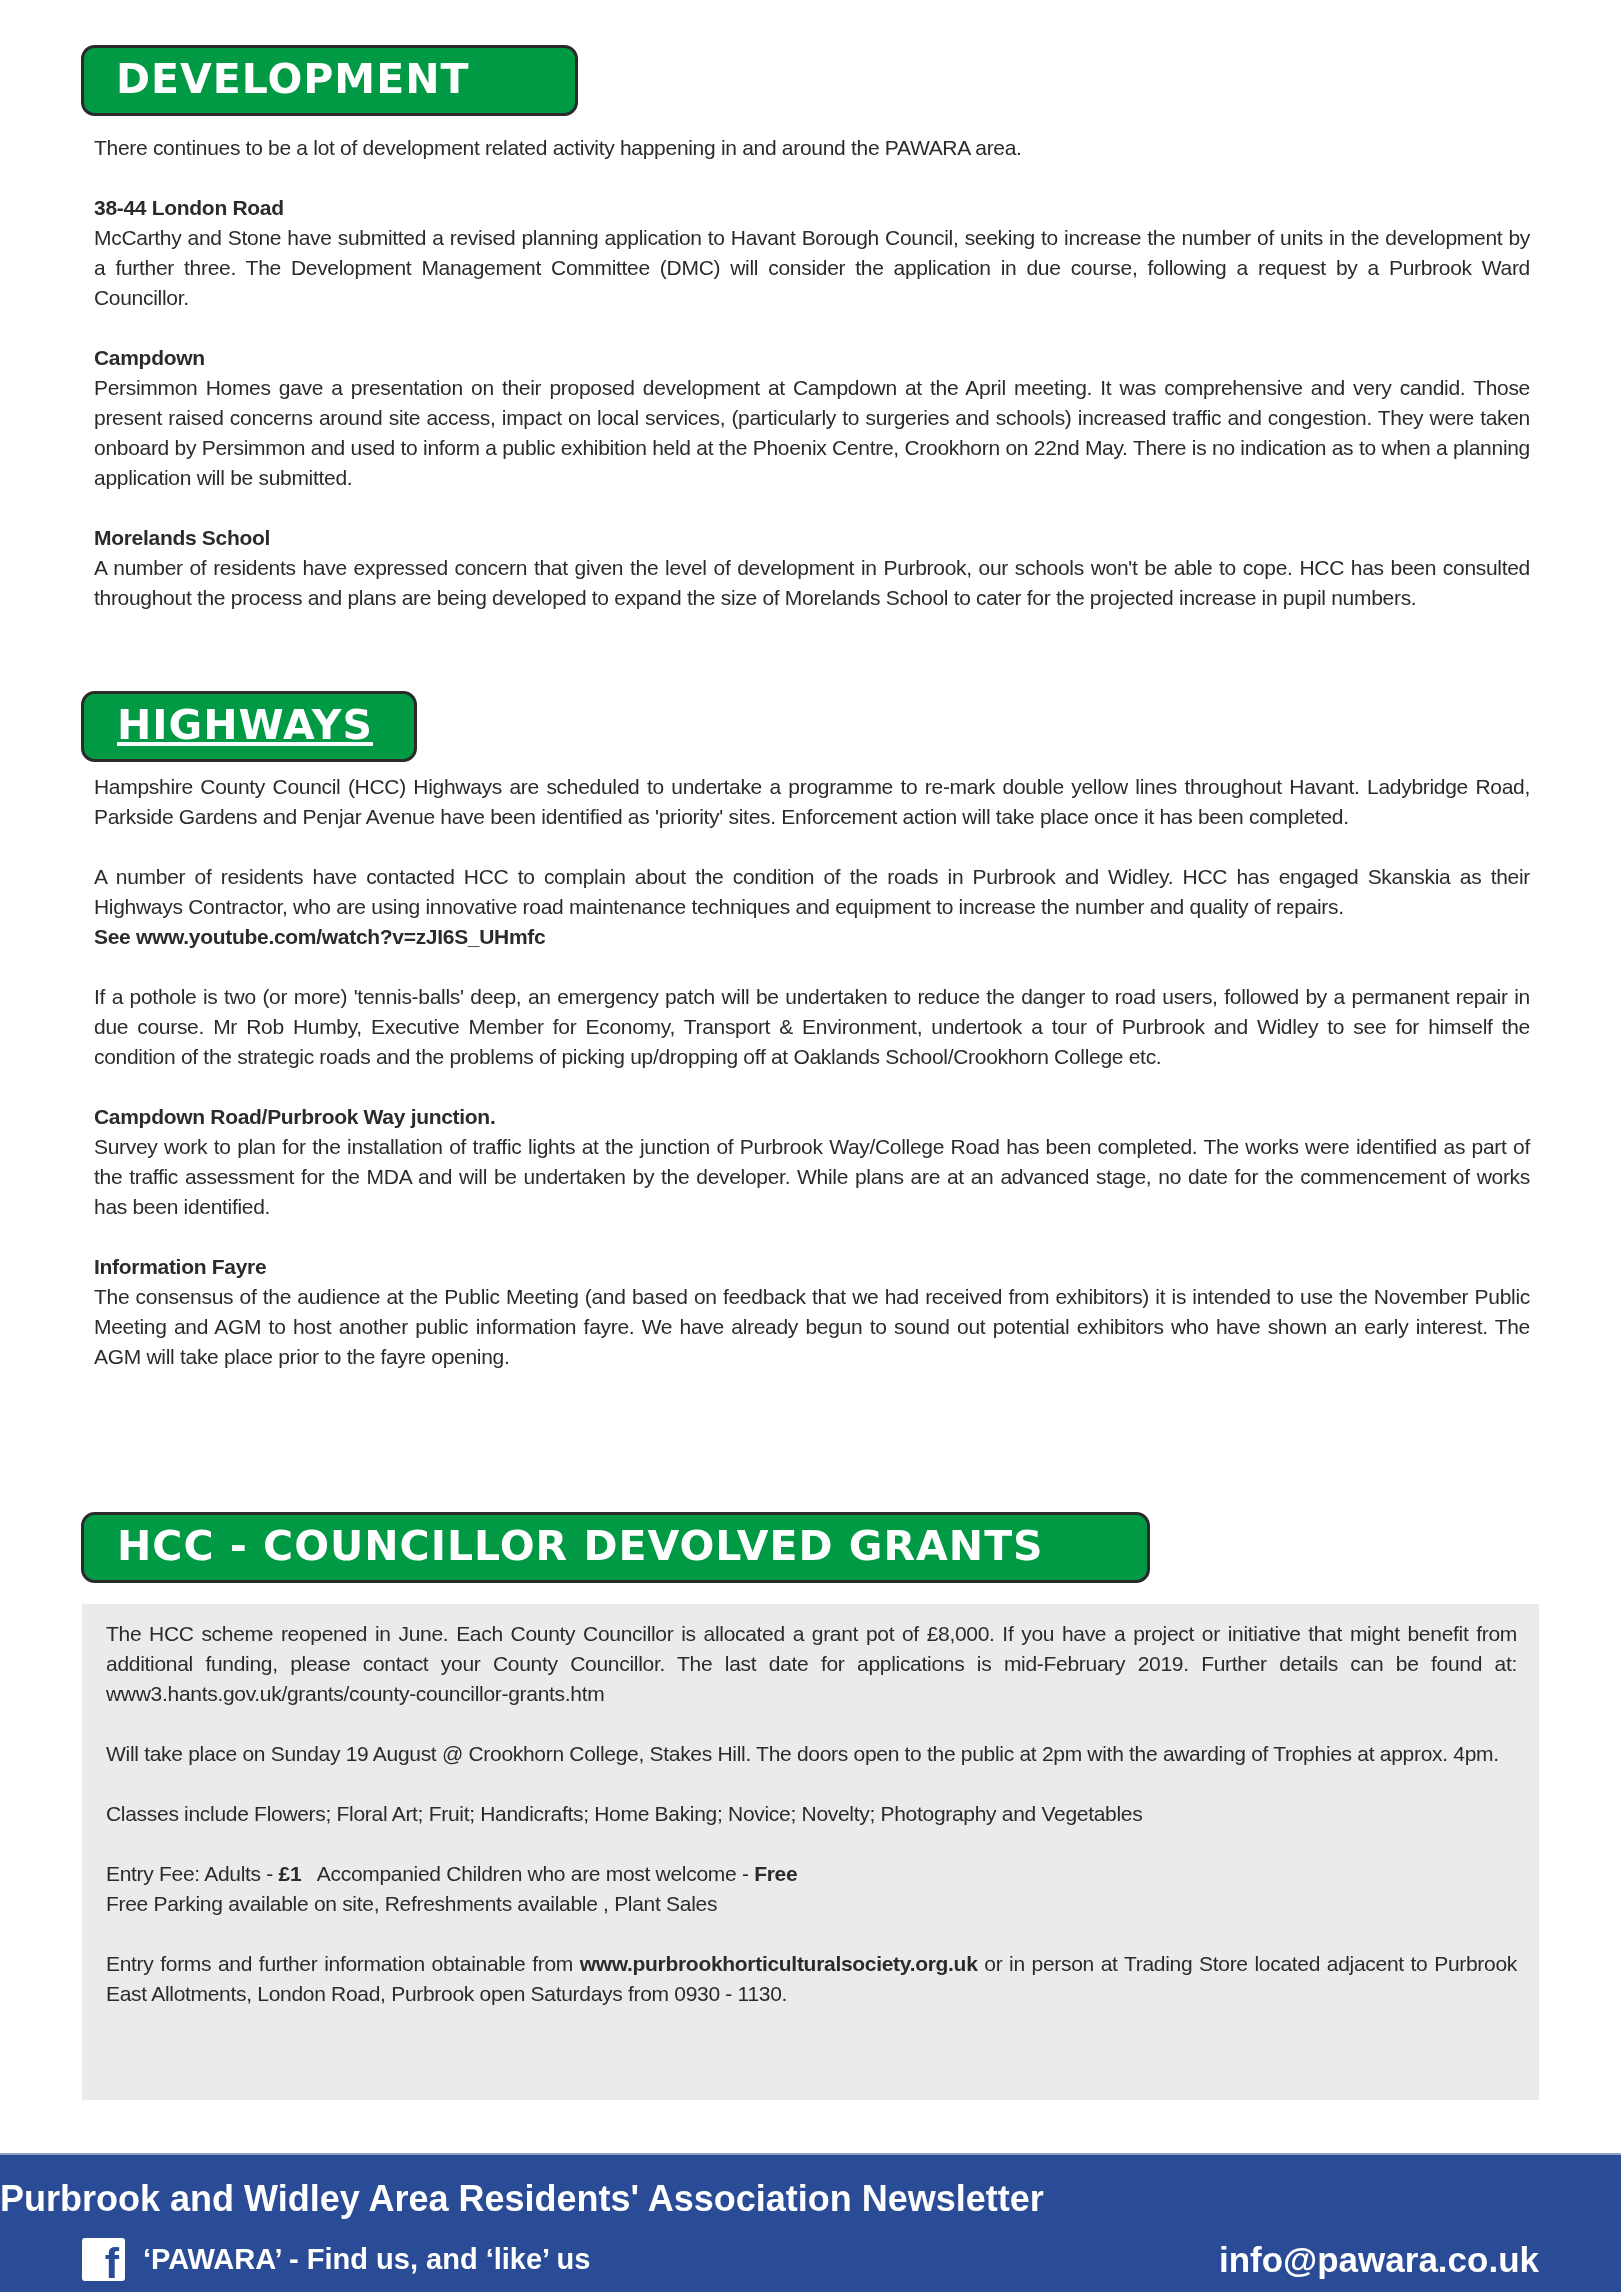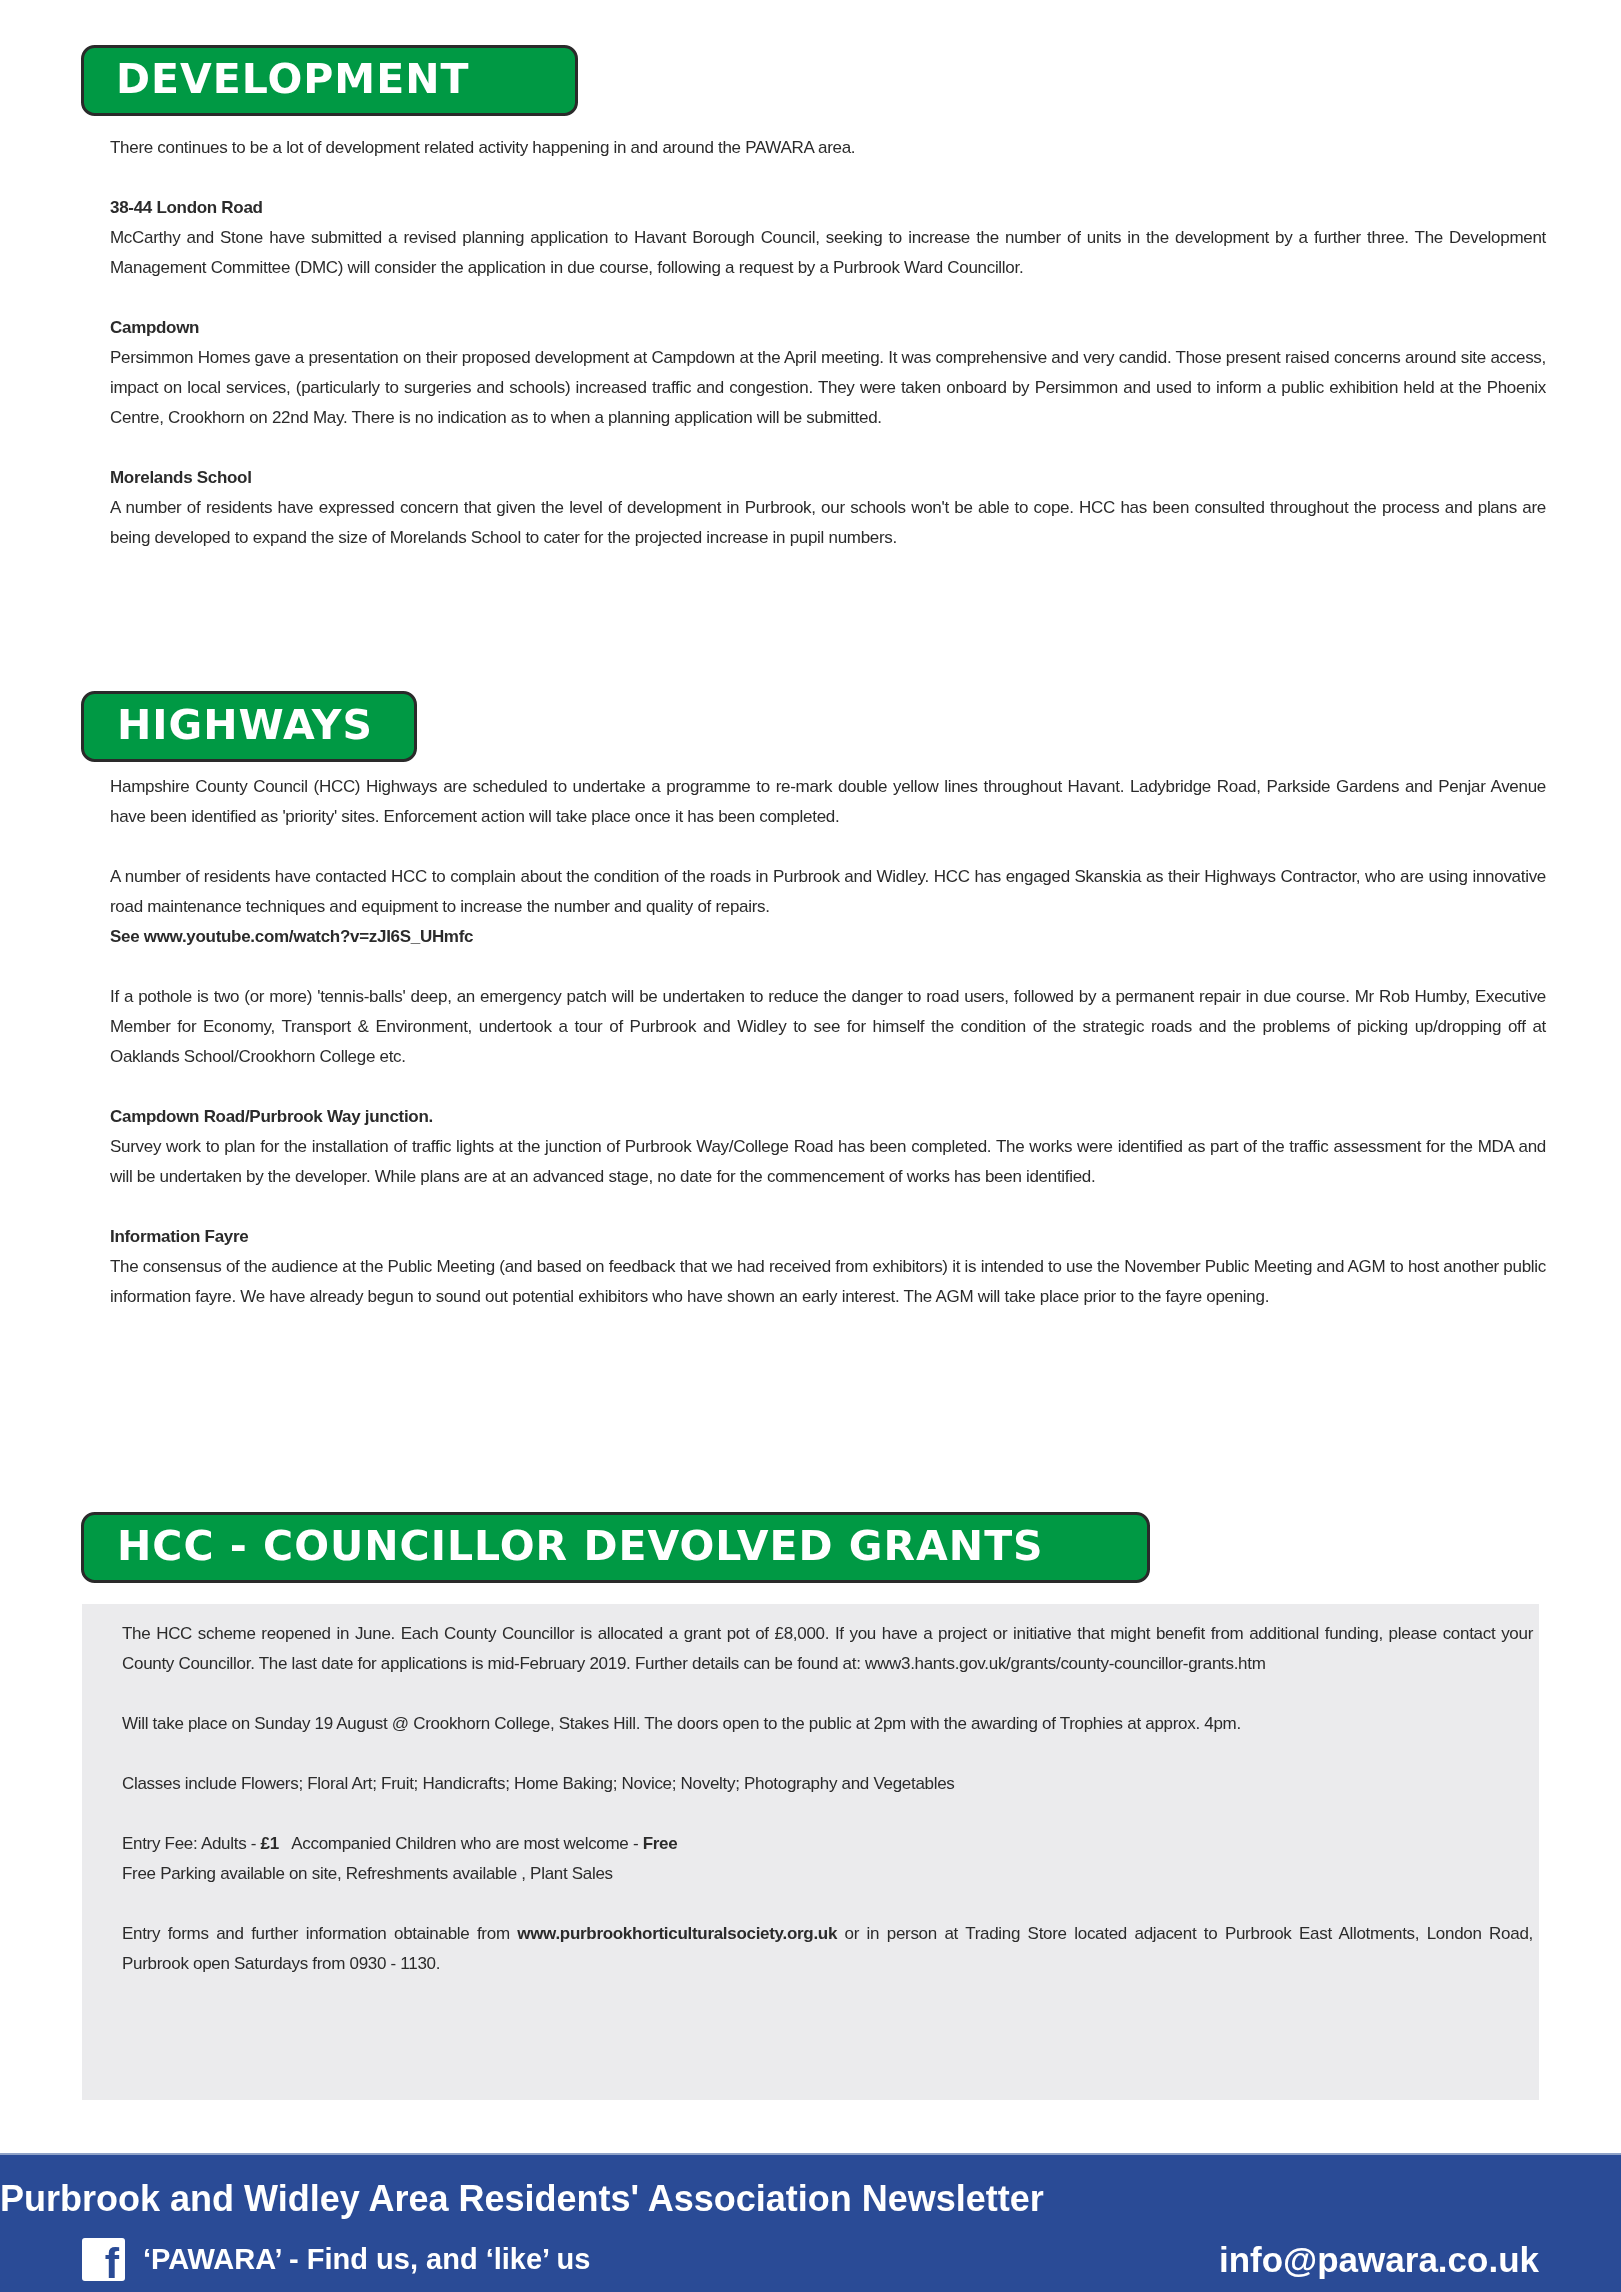--- a/index.html
+++ b/index.html
@@ -14,32 +14,31 @@
     color: #ffffff;
     font-family: "DejaVu Sans", sans-serif;
     font-weight: bold;
     font-size: 41px;
     letter-spacing: 1px;
     line-height: 63px;
     padding-left: 33px;
     white-space: nowrap;
   }
   #b-dev { left: 81px; top: 45px; width: 497px; height: 71px; padding-left: 32px; }
-  #b-hwy { left: 81px; top: 691px; width: 336px; height: 71px; }
+  #b-hwy { left: 81px; top: 691px; width: 336px; height: 71px; text-decoration: underline; }
   #b-grants { left: 81px; top: 1512px; width: 1069px; height: 71px; }
 
   .block {
     position: absolute;
     left: 94px;
     width: 1436px;
-    font-size: 17px;
+    font-size: 21px;
     line-height: 30px;
     text-align: justify;
     letter-spacing: -0.3px;
-    margin-left: 16px;
   }
   .block p { margin: 0; }
   .block .gap { height: 30px; }
   .block .h { font-weight: bold; }
   .block b { font-weight: bold; }
 
   #dev-intro { top: 133px; }
   #hwy-block { top: 772px; }
 
   #grants-box {

